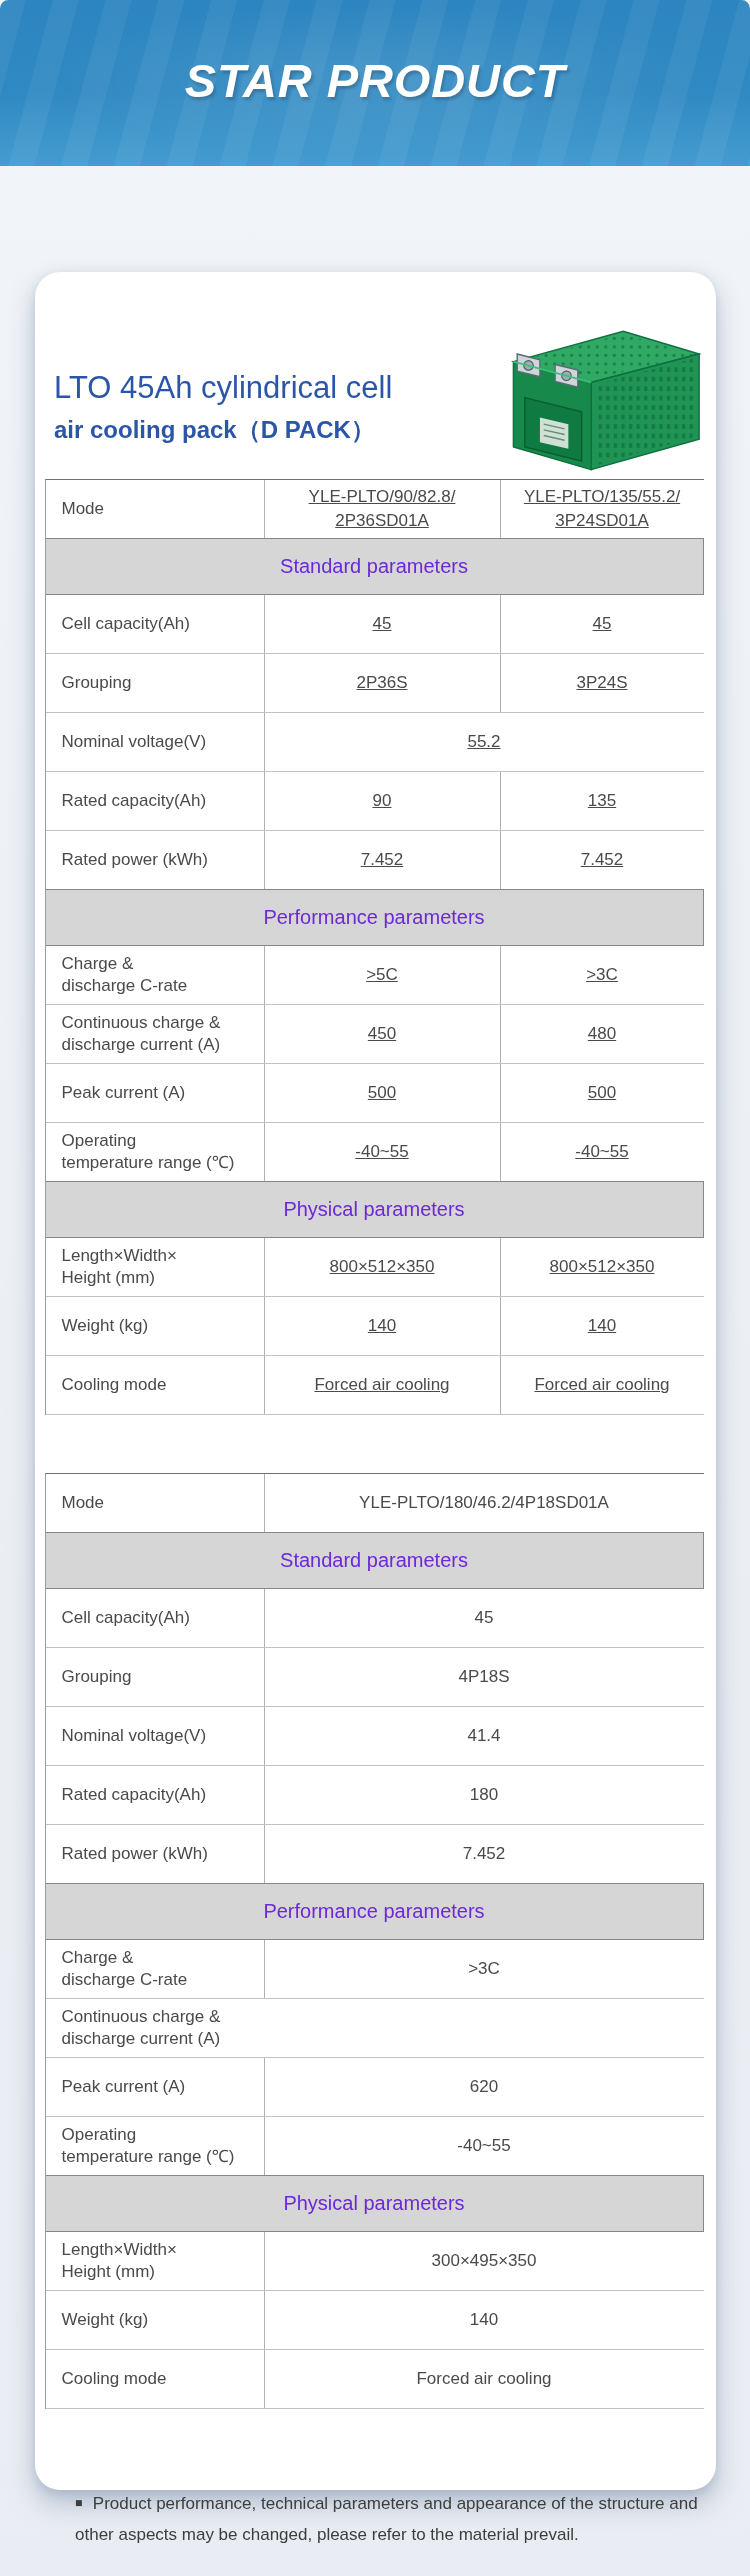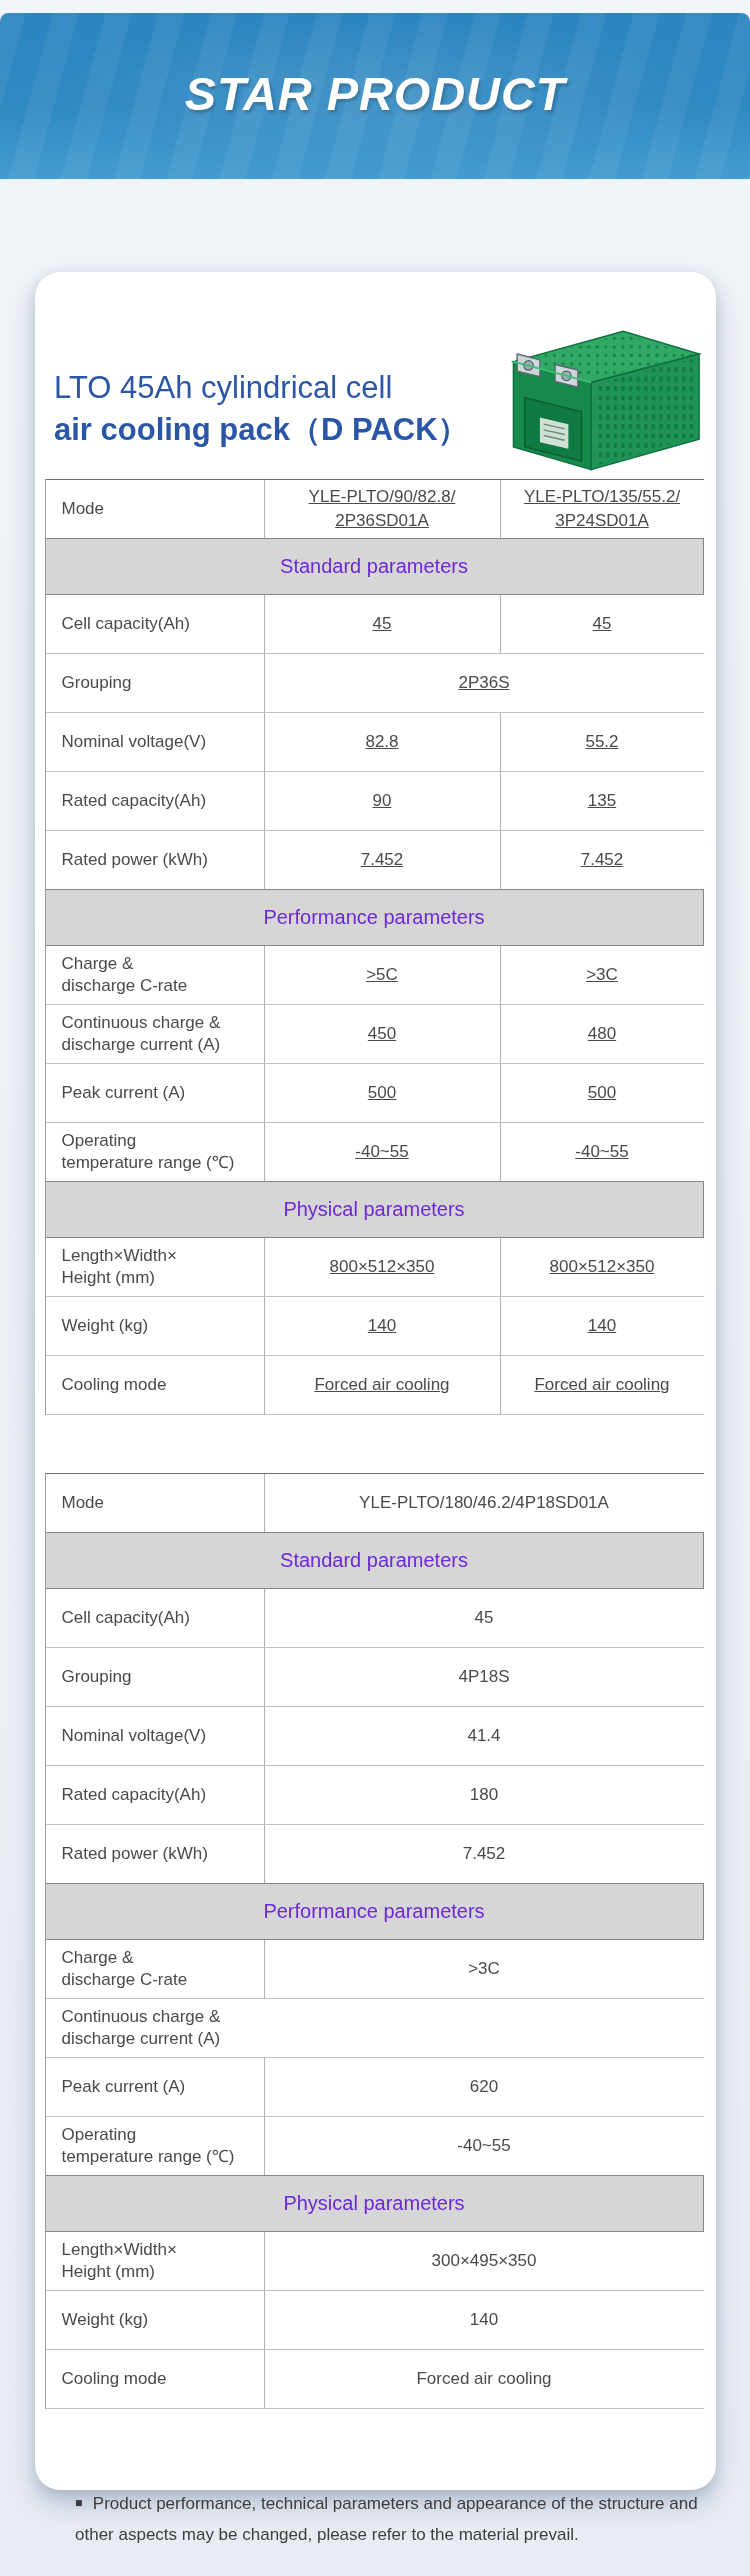--- a/index.html
+++ b/index.html
@@ -12,39 +12,39 @@
   *{box-sizing:border-box;}
 
   
   .banner{
     position:absolute;left:0;top:0;width:750px;height:166px;
     border-radius:8.5px 8.5px 0 0;
     background:
       radial-gradient(ellipse at 50% 48%, rgba(255,255,255,.10), rgba(255,255,255,0) 62%),
       repeating-linear-gradient(105deg, rgba(255,255,255,.055) 0 25px, rgba(255,255,255,0) 25px 51px),
       linear-gradient(180deg,#2c85c0 0%,#2f89c2 55%,#449ccf 100%);
-    display:flex;align-items:center;justify-content:center;margin-top:13px;
+    display:flex;align-items:center;justify-content:center;
   }
   .banner-title{
     color:#ffffff;font-size:47px;font-weight:bold;font-style:italic;
     letter-spacing:0.9px;
     text-shadow:1.9px 2.8px 2.8px rgba(45,70,95,.38);
     padding-bottom:5.7px;
   }
 
   
   .card{
     position:absolute;left:35px;top:236px;width:681px;height:2218px;
     background:#ffffff;border-radius:25px;
     box-shadow:0 13.3px 26.6px rgba(120,140,168,.45), 0 3.8px 9.5px rgba(120,140,168,.25);
     margin-top:36px;
   }
   .titles{position:absolute;left:19px;top:95px;}
   .title-l1{font-size:31px;line-height:42px;color:#2b56a7;font-weight:400;}
-  .title-l2{font-size:31px;line-height:42px;color:#2b56a7;font-weight:bold;}
+  .title-l2{font-size:24px;line-height:42px;color:#2b56a7;font-weight:bold;}
 
   .product{position:absolute;left:448px;top:46px;width:220px;height:163px;}
 
   
   .tbl{
     position:absolute;left:9.5px;width:659px;
     border-top:1.9px solid #6f6f6f;
     border-left:0.9px solid #9a9a9a;
     background:#fff;
     color:#4a4a4a;
@@ -153,29 +153,29 @@
       <div class="cell val">45</div>
     </div>
     <div class="row">
       <div class="cell lab">
           <div>
         <span class="ll">Grouping</span>
             <span class="ll"></span>
           </div>
         </div>
       <div class="cell val">2P36S</div>
+      <div class="cell val">3P24S</div>
     </div>
     <div class="row">
       <div class="cell lab">
           <div>
         <span class="ll">Nominal voltage(V)</span>
             <span class="ll"></span>
           </div>
         </div>
-      <div class="cell val">82.8</div>
       <div class="cell val">55.2</div>
     </div>
     <div class="row">
       <div class="cell lab">
           <div>
         <span class="ll">Rated capacity(Ah)</span>
             <span class="ll"></span>
           </div>
         </div>
       <div class="cell val">90</div>

